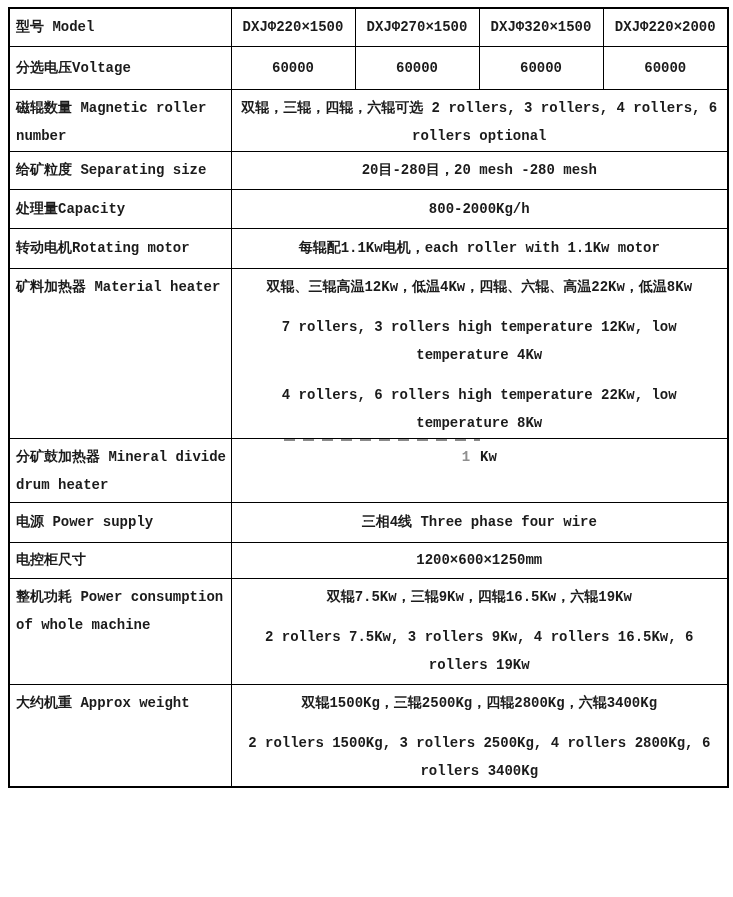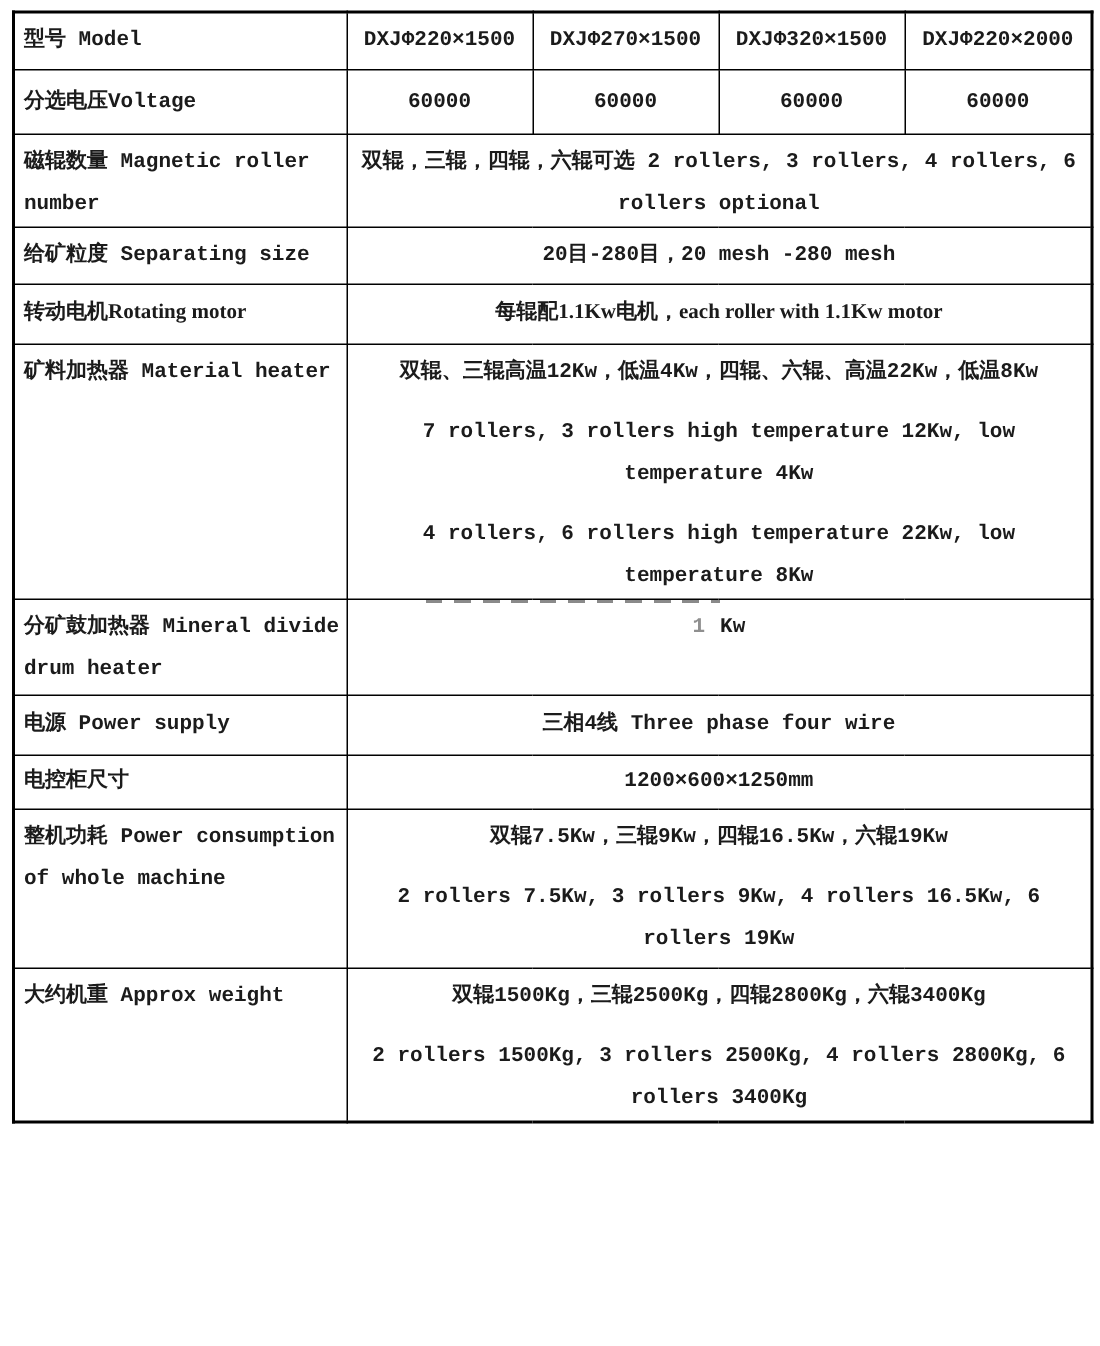--- a/index.html
+++ b/index.html
@@ -39,21 +39,21 @@
   tr.multi  td { vertical-align: top; padding-top: 4px; }
   .p { margin: 0 0 12px 0; }
   .p:last-child { margin-bottom: 0; }
   .gray { color: #8f8f8f; margin-right: 10px; }
   
   .r1  { height: 38px; }
   .r2  { height: 43px; }
   .r3  { height: 60px; }
   .r4  { height: 38px; }
   .r5  { height: 39px; }
-  .r6  { height: 40px; font-family: Liberation Serif, serif; }
+  .r6  { height: 40px; }
   .r7  { height: 169px; }
   .r8  { height: 64px; }
   .r9  { height: 91px; }
   .r10 { height: 40px; }
   .r11 { height: 36px; }
   .r12 { height: 106px; }
   .r13 { height: 82px; }
   
   .watermark-smudge {
     position: absolute;
@@ -104,20 +104,26 @@
     </td>
   </tr>
 
   <tr class="r4 single">
     <td class="label">给矿粒度 Separating size</td>
     <td class="val" colspan="4">
       <div class="p">20目-280目，20 mesh -280 mesh</div>
     </td>
   </tr>
 
+  <tr class="r5 single">
+    <td class="label">处理量Capacity</td>
+    <td class="val" colspan="4">
+      <div class="p">800-2000Kg/h</div>
+    </td>
+  </tr>
 
   <tr class="r6 single">
     <td class="label">转动电机Rotating motor</td>
     <td class="val" colspan="4">
       <div class="p">每辊配1.1Kw电机，each roller with 1.1Kw motor</div>
     </td>
   </tr>
 
   <tr class="r7 multi">
     <td class="label">矿料加热器 Material heater</td>

